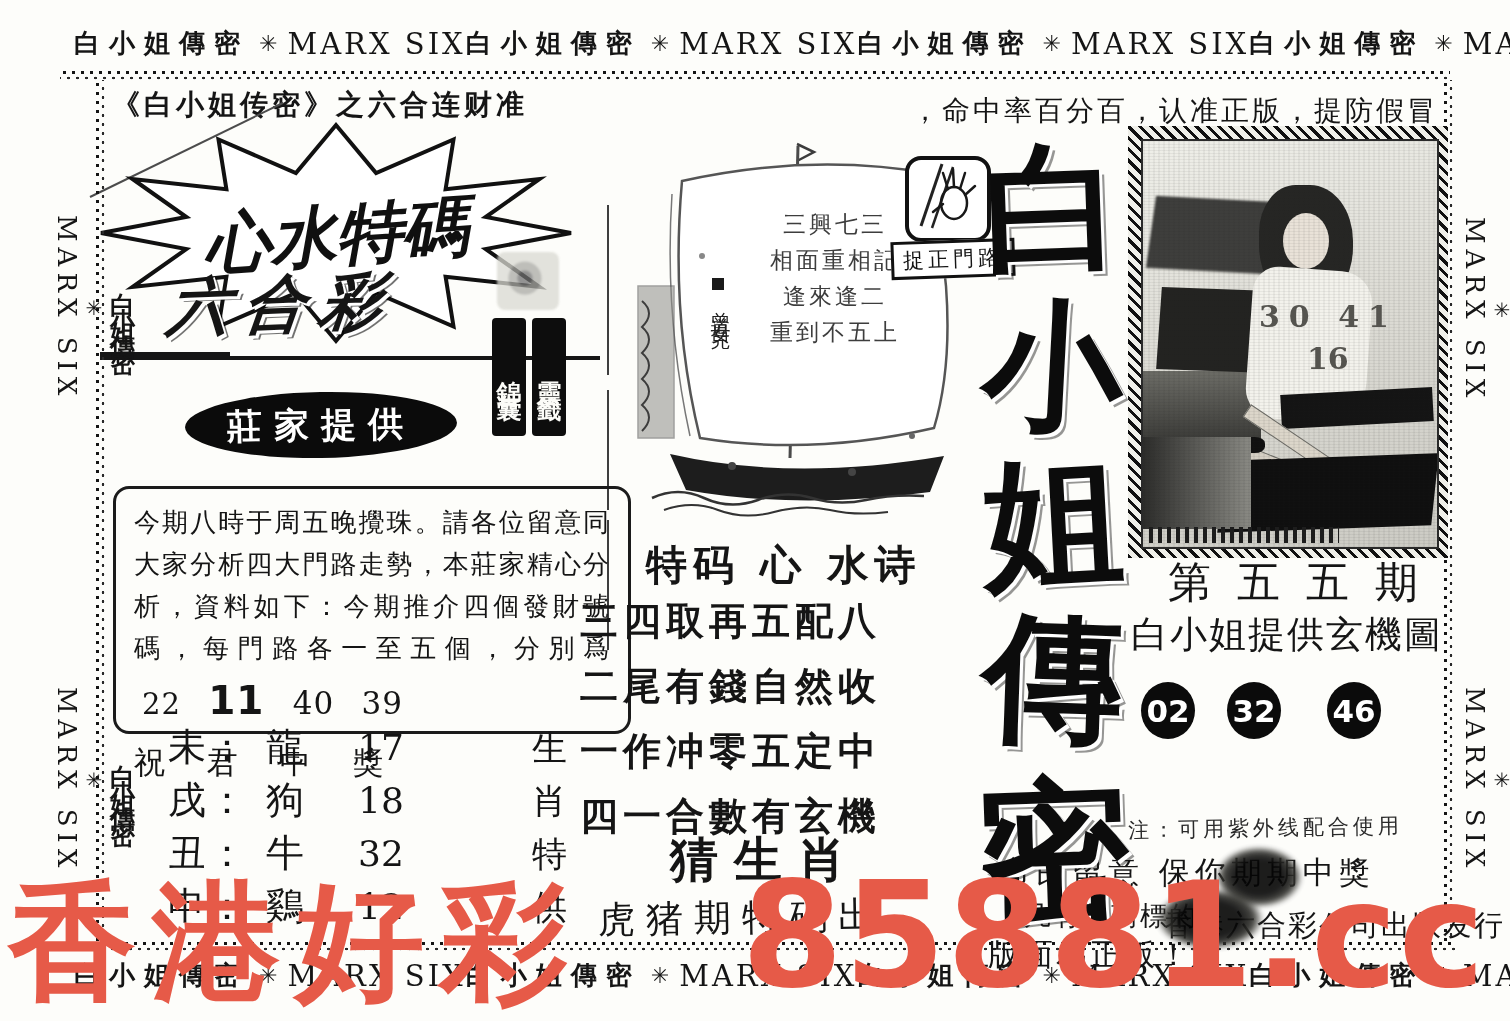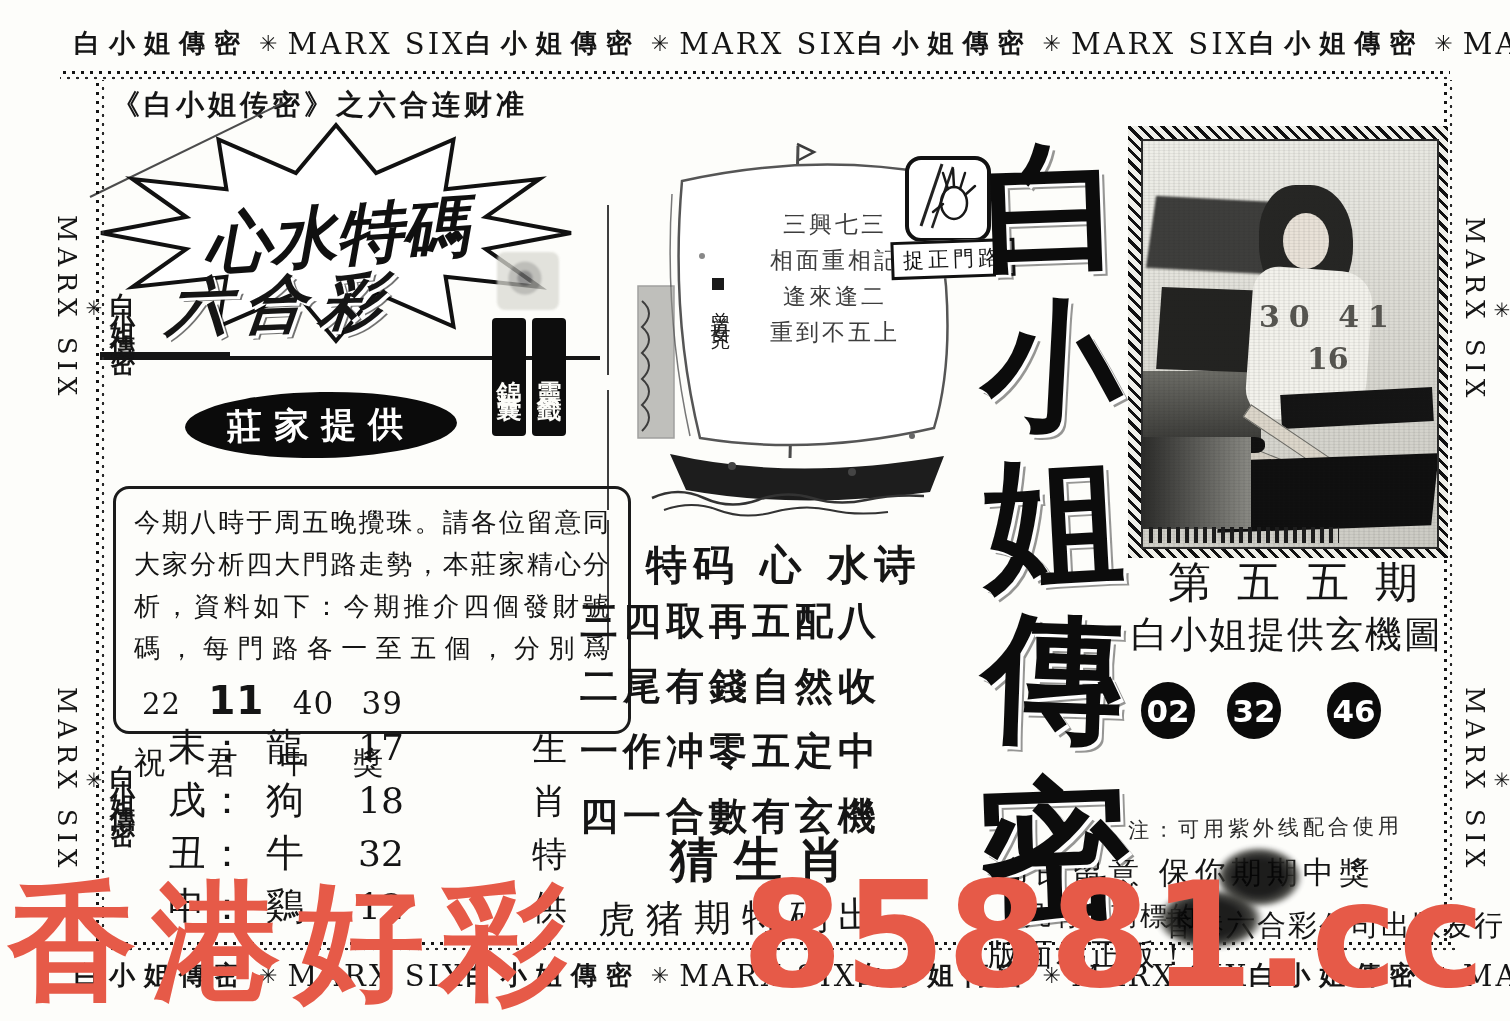--- a/index.html
+++ b/index.html
@@ -182,20 +182,21 @@
     <span class="star">✳</span>
     <span class="latin">MARX SIX</span>
   </div>
   <div class="side-brand" style="left:1460px;top:560px;">
 
     <span class="star">✳</span>
     <span class="latin">MARX SIX</span>
   </div>
 
   <div class="abs hdr-left">《白小姐传密》之六合连财准</div>
+  <div class="abs hdr-right">，命中率百分百，认准正版，提防假冒</div>
   <div class="abs scratch"></div>
 
   <svg class="abs star-svg" viewBox="0 0 480 232">
     <polygon fill="#ffffff" stroke="#111111" stroke-width="4" points="475,115 389.7,131.1 443.5,169 349.6,158.8 357.5,208.5 280.1,174.9 240,223 199.9,174.9 122.5,208.5 130.4,158.8 36.5,169 90.3,131.1 5,115 90.3,99 36.5,61 130.4,71.2 122.5,21.5 199.9,55.1 240,7 280.1,55.1 357.5,21.5 349.6,71.2 443.5,61 389.7,99"></polygon>
     <text x="240" y="140" text-anchor="middle" font-size="66" font-weight="bold" font-style="italic" fill="#101010" transform="rotate(-4 240 120)">心水特碼</text>
   </svg>
   <div class="abs lottery">六合彩</div>
   <div class="abs rule"></div>
   <div class="abs rule2"></div>
   <div class="abs banker-oval">莊家提供</div>

